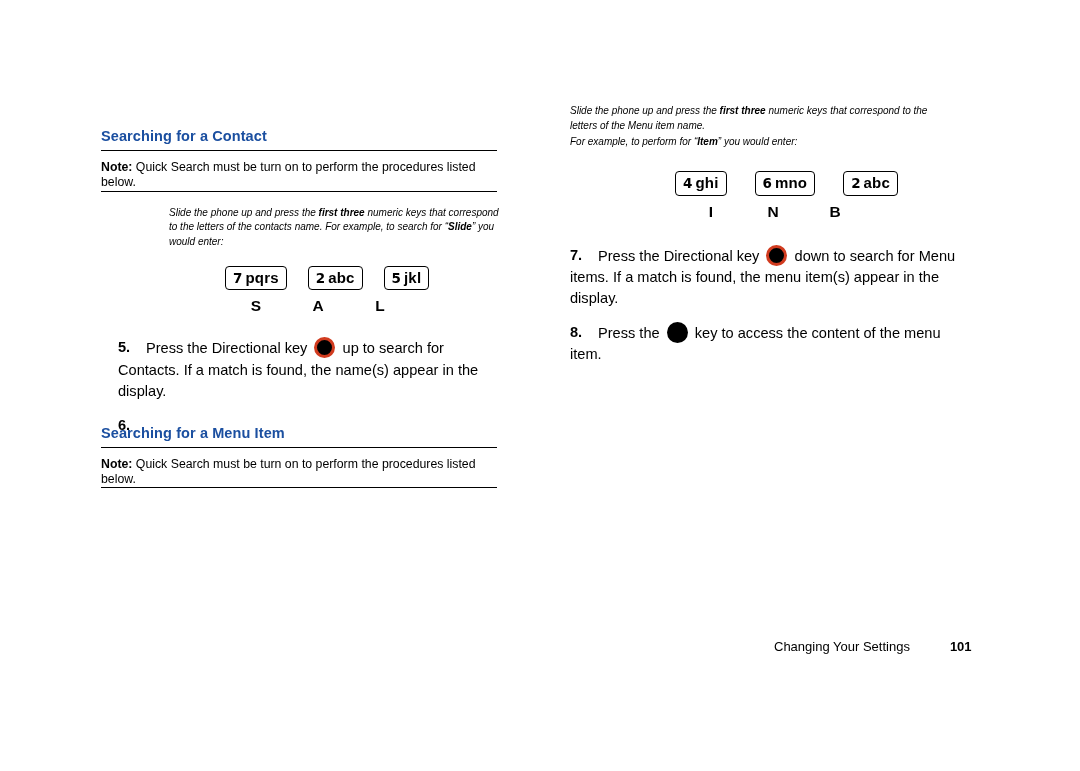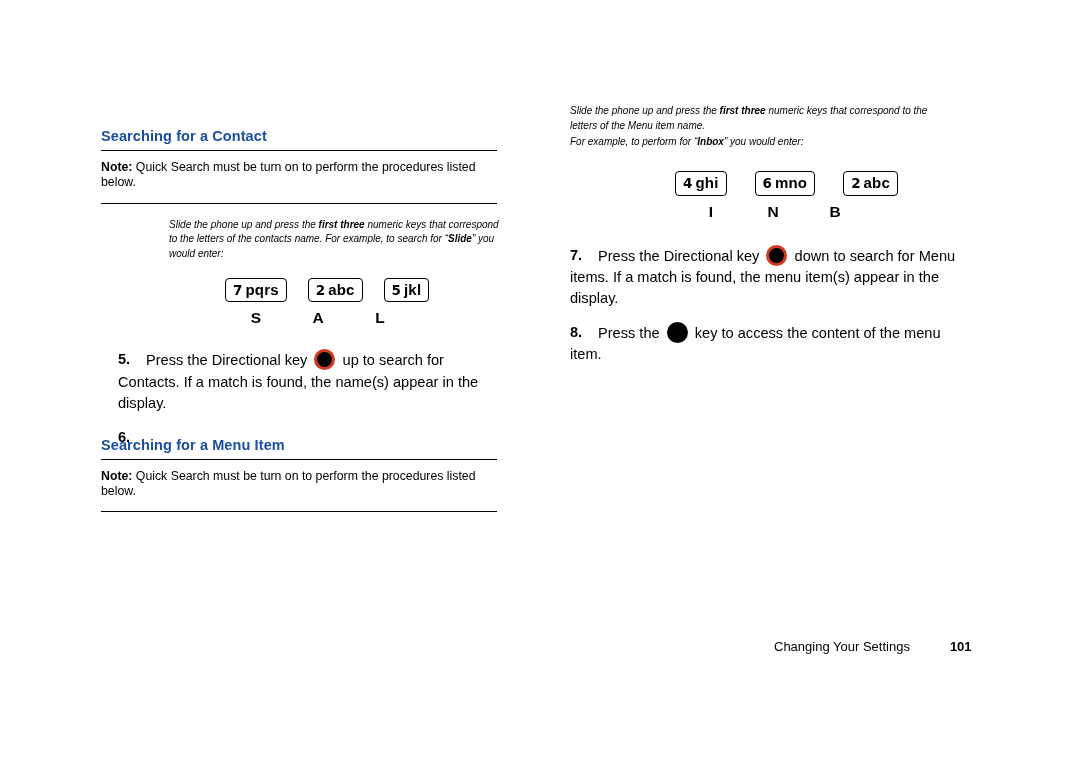--- a/index.html
+++ b/index.html
@@ -42,21 +42,21 @@
     margin: 0 0 6px 0;
   }
   .rule {
     border: 0;
     border-top: 1.5px solid #000;
     margin: 6px 0 0 0;
     width: 396px;
   }
   .note-box {
     margin-top: 9px;
-    padding-bottom: 12px;
+    padding-bottom: 0;
     width: 396px;
     border-bottom: 1.5px solid #000;
     font-size: 12.3px;
     line-height: 1.25;
   }
   .note-box .note-label {
     font-weight: bold;
   }
   .para {
     font-size: 10px;
@@ -239,21 +239,21 @@
     </div>
   </div>
 
   <div class="col-right">
 
     <div class="para r-para">
       <span>Slide the phone up and press the </span><b>first three</b><span> numeric keys that correspond to the letters of the Menu item name.</span>
     </div>
 
     <div class="para r-para" style="margin-top:2px;">
-      <span>For example, to perform for “</span><b>Inbox</b><span>” you would enter:</span>
+      <span>For example, to perform for “</span><b>Item</b><span>” you would enter:</span>
     </div>
 
     <div class="keyrow" style="margin-left:105px; gap:28px; margin-top:21px;">
       <span class="keycap">
         <span class="kd">4</span>
           <span class="kl">ghi</span>
       </span>
       <span class="keycap">
         <span class="kd">6</span>
           <span class="kl">mno</span>

